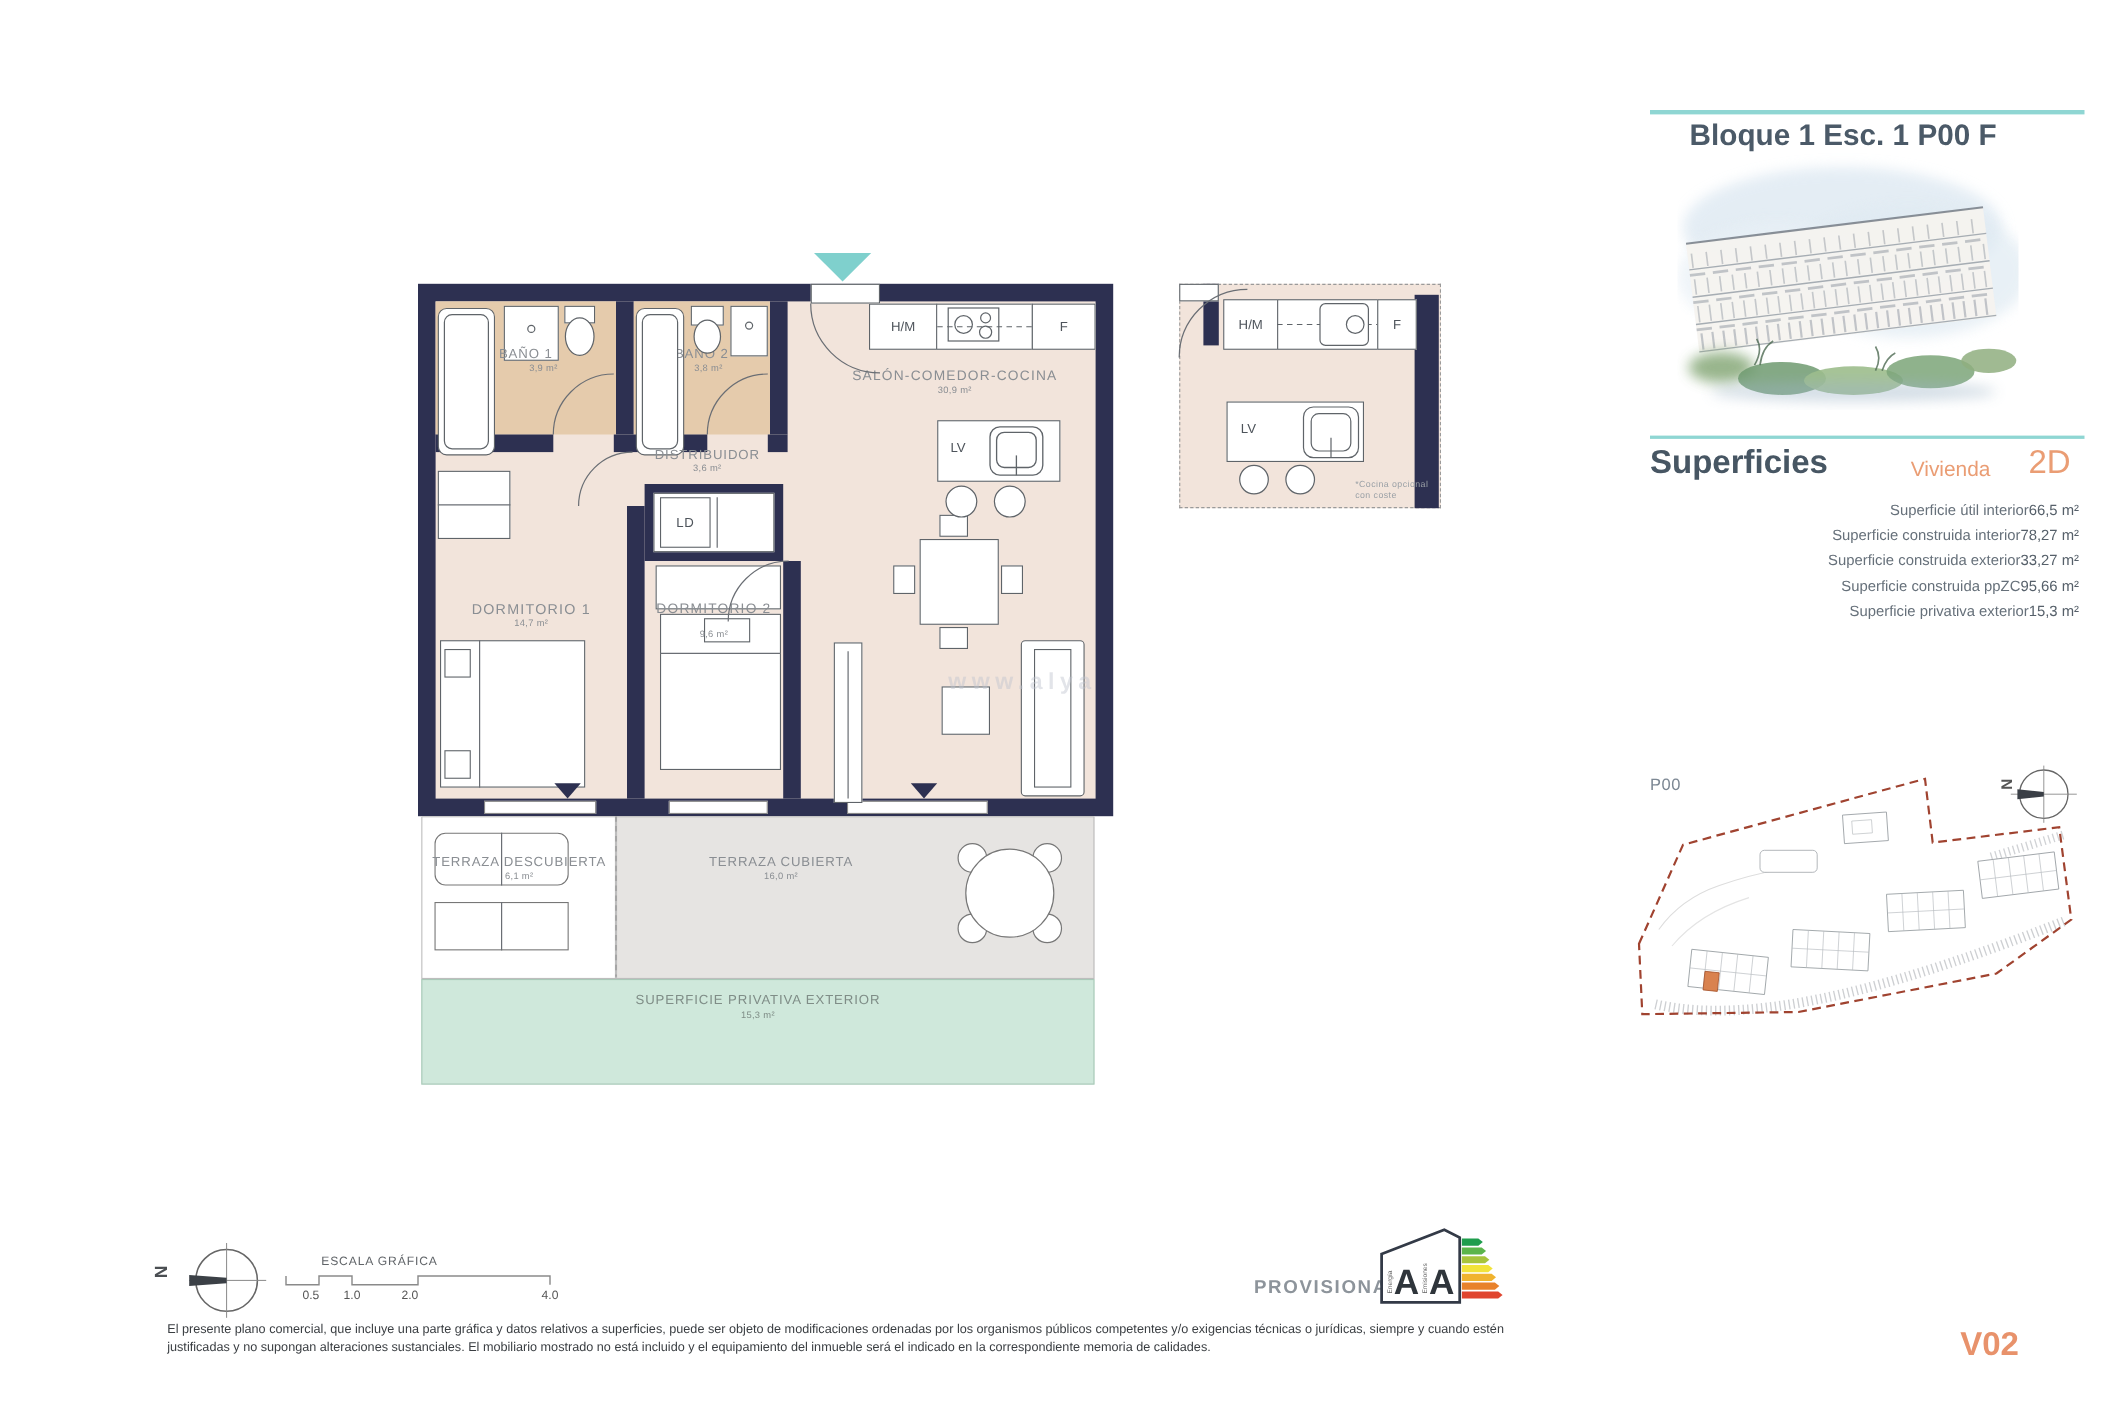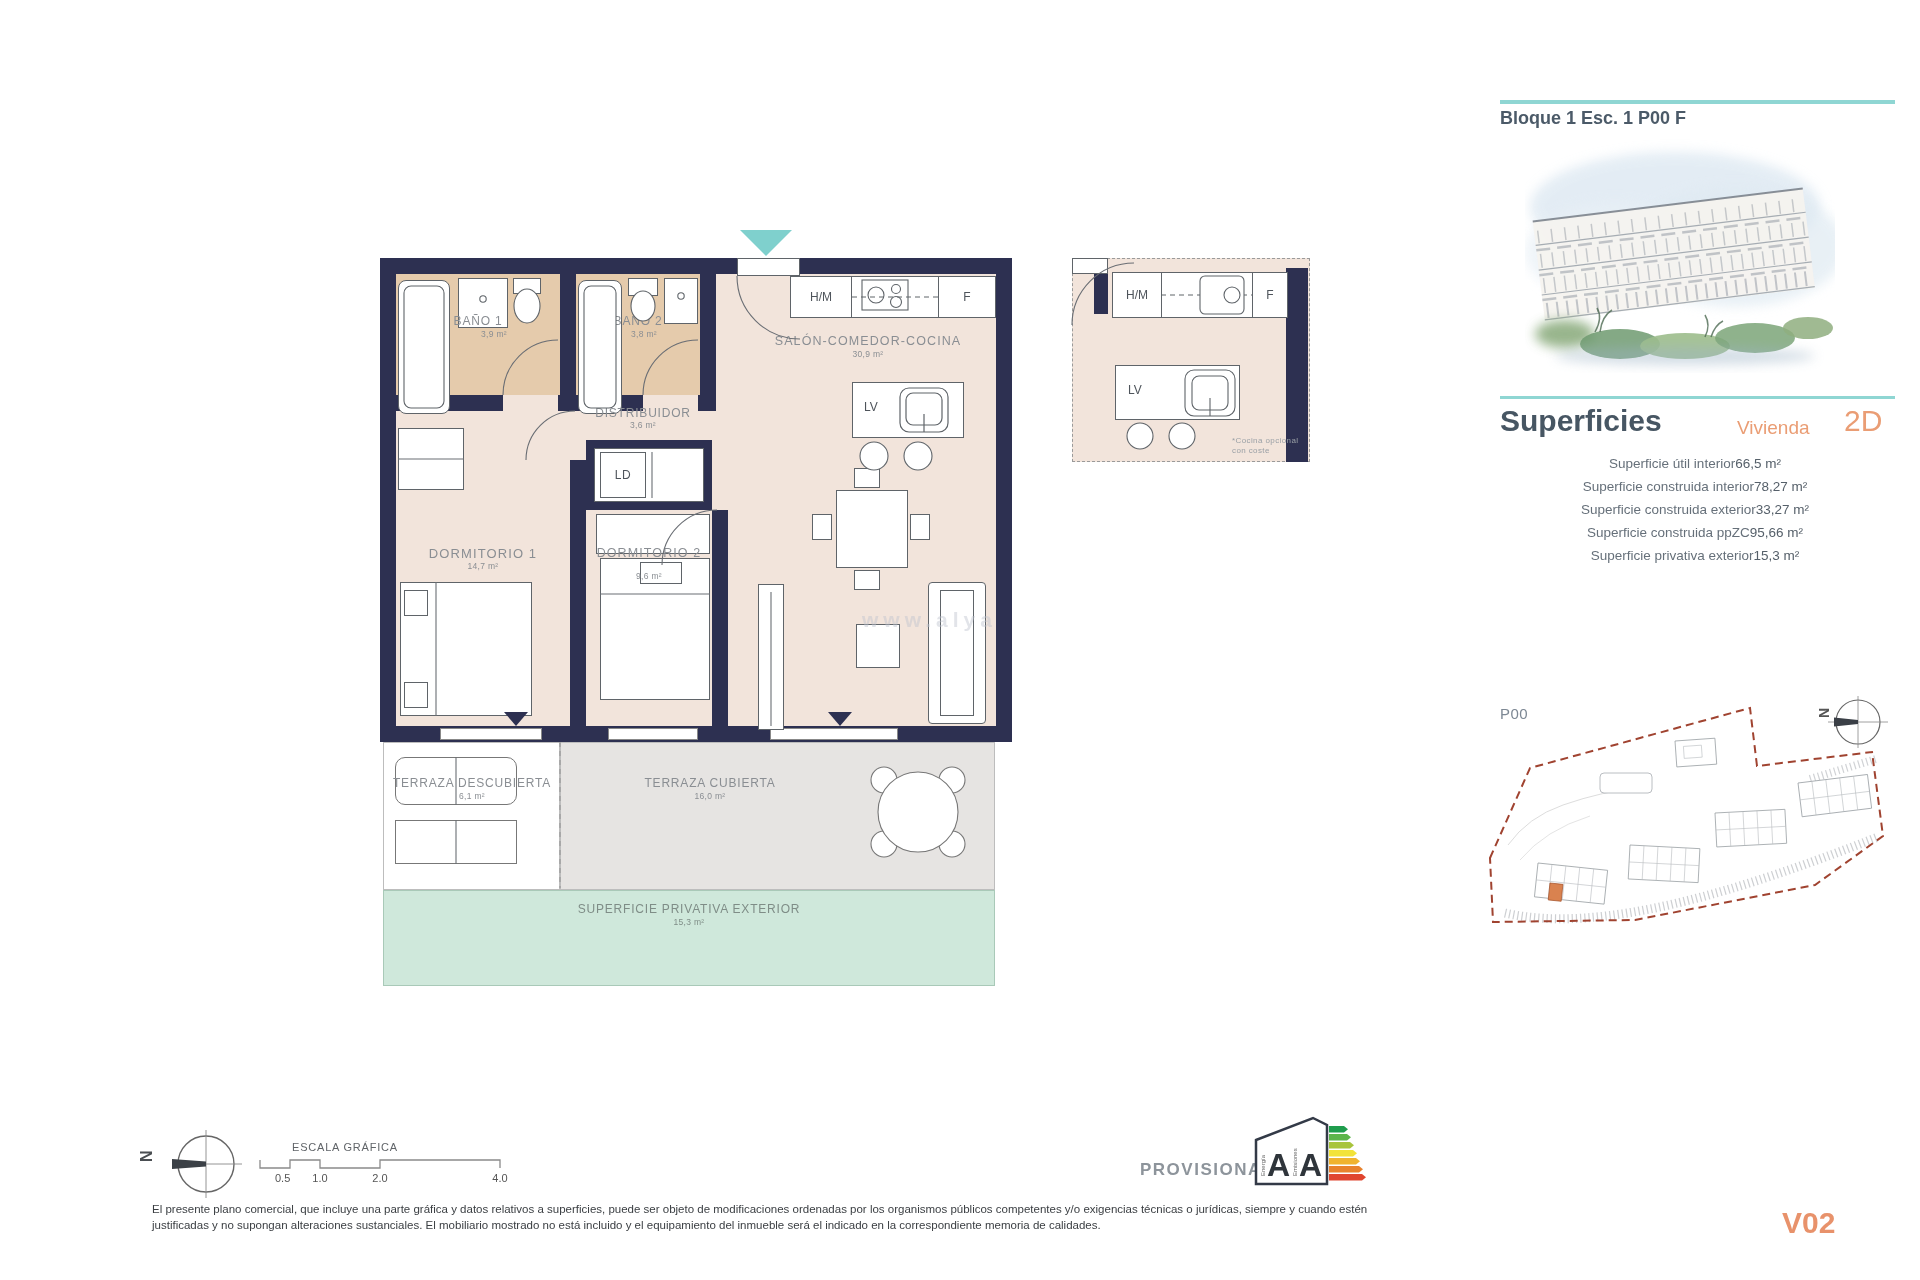--- a/index.html
+++ b/index.html
@@ -6,21 +6,21 @@
   .page{position:relative;width:1920px;height:1280px;background:#fff;overflow:hidden;
         font-family:"Liberation Sans",sans-serif;}
   .abs{position:absolute;}
   .w{position:absolute;background:#2d3051;}           
   .f{position:absolute;background:#fff;border:1px solid #5f6469;box-sizing:border-box;} 
   .lbl{position:absolute;color:#8a8e93;letter-spacing:1.1px;text-align:center;font-size:13px;}
   .lbl-s{position:absolute;color:#8a8e93;letter-spacing:.8px;text-align:center;font-size:12px;}
   .area{position:absolute;color:#8a8e93;font-size:8.5px;letter-spacing:.3px;text-align:center;}
   .tri-down-teal{position:absolute;width:0;height:0;border-left:26px solid transparent;
         border-right:26px solid transparent;border-top:26px solid #7fd0cd;}
-  .row{display:flex;justify-content:center;align-items:center;height:23px;
+  .row{display:flex;justify-content:flex-end;align-items:center;height:23px;
         font-size:13.5px;color:#66707a;}
   .row .v{color:#56606a;}
   svg{display:block;}
   .note{position:absolute;font-size:8px;color:#9aa0a6;letter-spacing:.4px;line-height:1.3;}
 </style>
 </head>
 <body>
 
 <div class="page">
 
@@ -198,21 +198,21 @@
       <circle cx="1232" cy="295" r="8"></circle>
       <rect x="1185" y="370" width="50" height="46" rx="9"></rect>
       <rect x="1192" y="376" width="36" height="34" rx="7"></rect>
       <line x1="1210" y1="416" x2="1210" y2="398"></line>
       <circle cx="1140" cy="436" r="13"></circle>
         <circle cx="1182" cy="436" r="13"></circle>
     </g>
   </svg>
 
   <div class="abs" style="left:1500px;top:100px;width:395px;height:4px;background:#8fd6d3;"></div>
-  <div class="abs" style="left:1500px;top:108px;font-size:18px;font-weight:bold;color:#4b5a68;text-align:center;">Bloque 1 Esc. 1 P00 F</div>
+  <div class="abs" style="left:1536px;top:108px;font-size:27px;font-weight:bold;color:#4b5a68;text-align:center;">Bloque 1 Esc. 1 P00 F</div>
 
   <svg class="abs" style="left:1525px;top:132px;" width="310" height="255">
     <defs>
         <filter id="soft" x="-40%" y="-40%" width="180%" height="180%">
           <feGaussianBlur stdDeviation="6"></feGaussianBlur>
         </filter>
       </defs>
     <ellipse cx="150" cy="75" rx="145" ry="55" fill="#c9dbea" opacity="0.5" filter="url(#soft)"></ellipse>
     <ellipse cx="210" cy="115" rx="110" ry="60" fill="#dfeaf2" opacity="0.7" filter="url(#soft)"></ellipse>
     <ellipse cx="90" cy="120" rx="90" ry="50" fill="#e8f0f6" opacity="0.7" filter="url(#soft)"></ellipse>
@@ -308,21 +308,21 @@
     <polygon points="44,33 78,35.5 78,40.5 44,43" fill="#3b4046"></polygon>
     <text x="24" y="44" font-size="16" font-weight="bold" fill="#4a4e52" transform="rotate(-90 20 40)">N</text>
   </svg>
 
   <div class="abs" style="left:292px;top:1141px;font-size:11px;color:#606468;letter-spacing:.8px;">ESCALA GRÁFICA</div>
   <svg class="abs" style="left:258px;top:1154px;" width="250" height="22">
     <path d="M2 6 V14 H32 V6 H62 V14 H122 V6 H242 V14" fill="none" stroke="#8a8a8a" stroke-width="1.3"></path>
   </svg>
   <div class="abs" style="left:275px;top:1172px;width:30px;font-size:11px;color:#555;">0.5</div>
   <div class="abs" style="left:305px;top:1172px;width:30px;text-align:center;font-size:11px;color:#555;">1.0</div>
-  <div class="abs" style="left:365px;top:1172px;width:30px;text-align:center;font-size:11px;color:#555;">2.0</div>
+  <div class="abs" style="left:365px;top:1172px;width:30px;text-align:left;font-size:11px;color:#555;">2.0</div>
   <div class="abs" style="left:485px;top:1172px;width:30px;text-align:center;font-size:11px;color:#555;">4.0</div>
 
   <div class="abs" style="left:1140px;top:1160px;font-size:17px;font-weight:bold;color:#8d949b;letter-spacing:1.5px;">PROVISIONAL</div>
 
   <svg class="abs" style="left:1253px;top:1114px;" width="125" height="82">
     <polygon points="3,26 60,4 74,11 74,70 3,70" fill="#fff" stroke="#333a47" stroke-width="2.5"></polygon>
     <text x="14" y="62" font-size="32" font-weight="bold" fill="#2f353b">A</text>
     <text x="46" y="62" font-size="32" font-weight="bold" fill="#2f353b">A</text>
     <text x="12" y="62" font-size="6" fill="#666" transform="rotate(-90 12 62)">Energía</text>
     <text x="44" y="62" font-size="6" fill="#666" transform="rotate(-90 44 62)">Emisiones</text>

